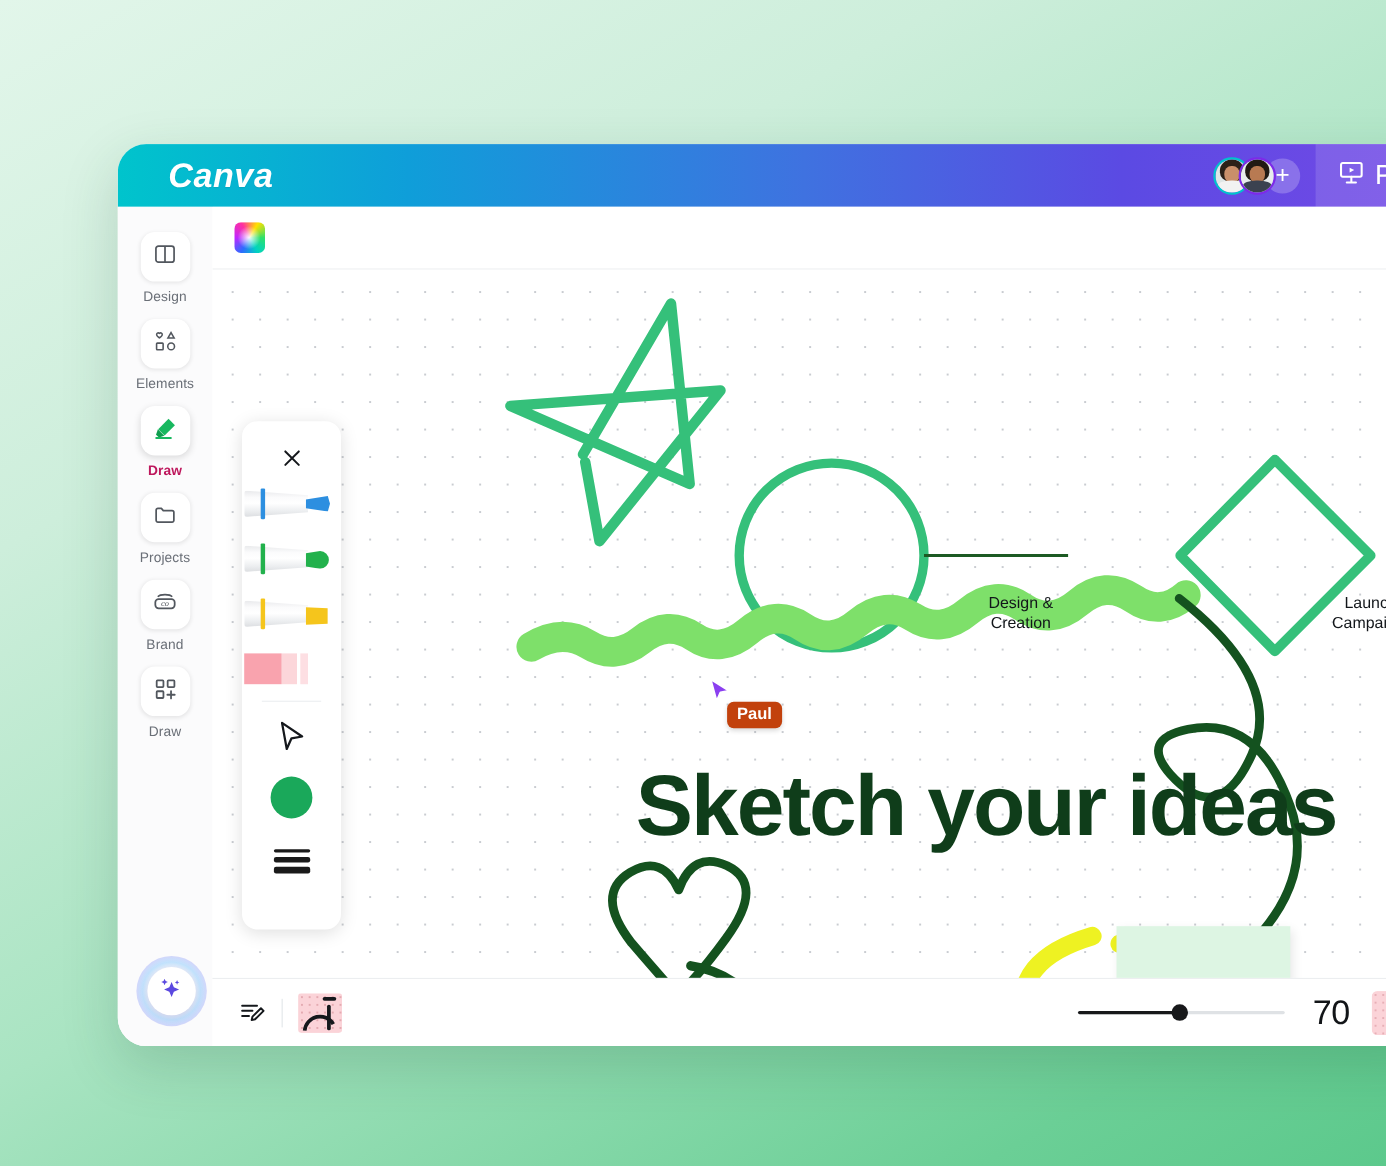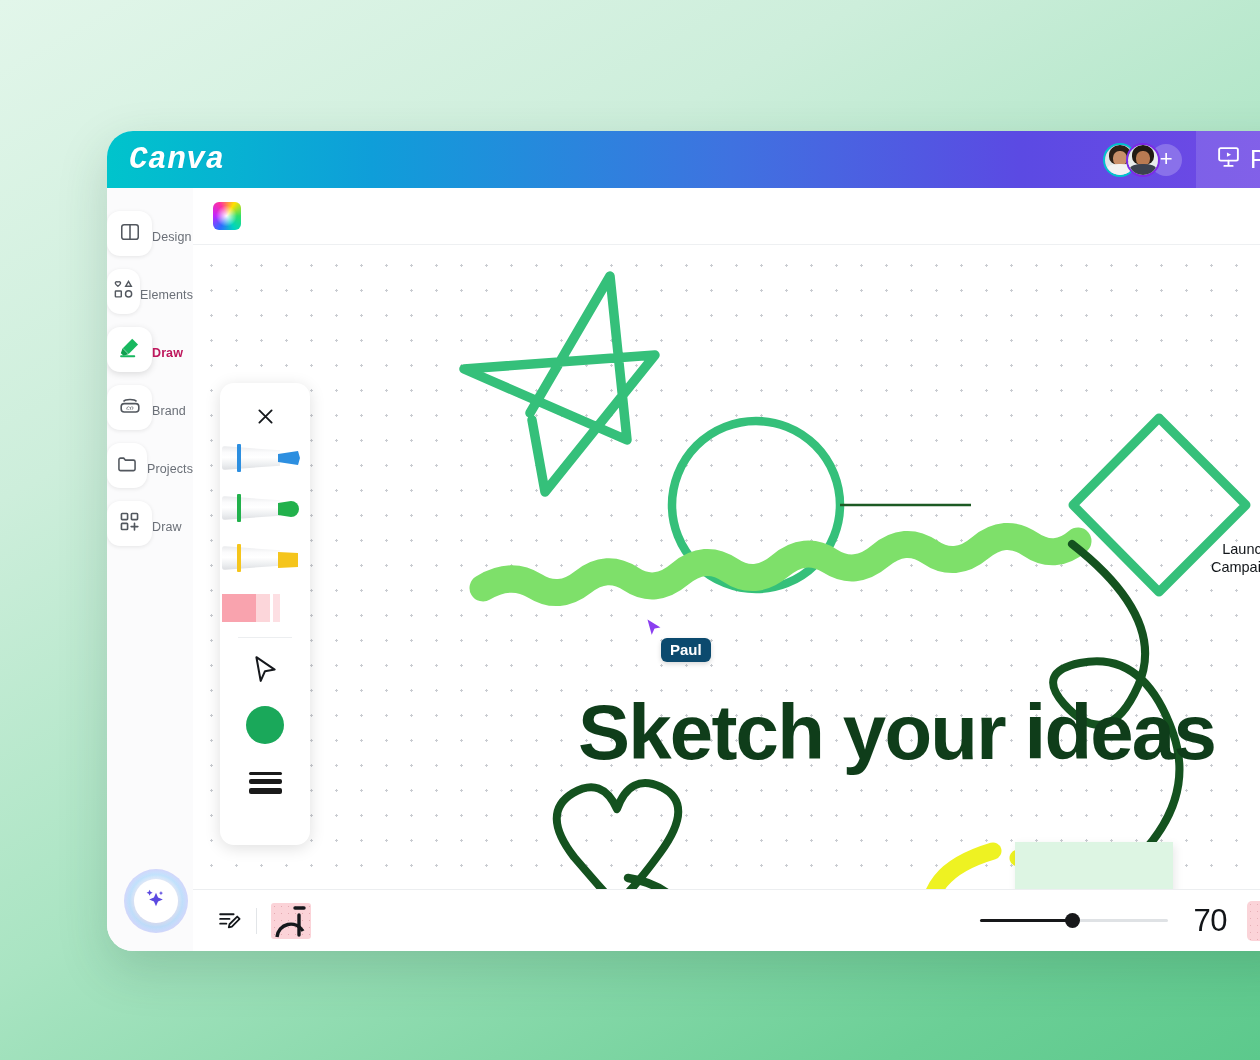--- a/index.html
+++ b/index.html
@@ -20,21 +20,21 @@
     overflow:hidden;
   }
 
   
   #header{
     position:absolute; left:0; top:0; width:100%; height:57px;
     background:linear-gradient(90deg,#00c4cc 0%,#0f9ed9 22%,#3f72e0 52%,#5b4ae3 76%,#7449e6 100%);
     display:flex; align-items:center;
   }
   #canva-logo{
-    margin-left:22px; color:#fff; font-family:Liberation Mono, monospace;
+    margin-left:46px; color:#fff; font-family:Liberation Sans, sans-serif;
     font-size:31px; font-style:italic; font-weight:700; letter-spacing:.5px;
     text-shadow:0 1px 1px rgba(0,0,0,.08);
   }
   #header-right{ margin-left:auto; display:flex; align-items:center; height:100%; }
   .avatar-stack{ display:flex; align-items:center; }
   .avatar{
     width:34px; height:34px; border-radius:50%; position:relative;
     border:2.5px solid #fff; overflow:hidden; flex:none;
   }
   .avatar.ring-cyan{ border-color:#00c4cc; }
@@ -54,21 +54,21 @@
     padding:0 18px 0 20px; margin-left:14px;
     background:rgba(255,255,255,.13); color:#fff;
     font-size:25px; font-weight:500; white-space:nowrap;
   }
 
   
   #left-rail{
     position:absolute; left:0; top:57px; width:86px; bottom:0;
     background:#fbfbfc; padding-top:14px; z-index:6;
   }
-  .rail-item{ width:100%; padding:9px 0 4px; display:flex; flex-direction:row; align-items:center; }
+  .rail-item{ width:100%; padding:9px 0 4px; display:flex; flex-direction:column; align-items:center; }
   .rail-box{
     width:45px; height:45px; border-radius:13px; background:#fff;
     box-shadow:0 1px 4px rgba(0,0,0,.09);
     display:flex; align-items:center; justify-content:center;
   }
   .rail-item.active .rail-box{ box-shadow:0 2px 7px rgba(0,0,0,.13); }
   .rail-label{ margin-top:7px; font-size:12.5px; color:#6a6f77; letter-spacing:.1px; }
   .rail-item.active .rail-label{ color:#be185d; font-weight:600; }
 
   
@@ -142,21 +142,21 @@
     position:absolute; left:822px; top:654px; width:158px; height:140px;
     background:#ddf5e3; box-shadow:2px 3px 9px rgba(0,0,0,.09);
   }
 
   
   .cursor-label{
     position:absolute; border-radius:6px; color:#fff;
     font-size:15px; font-weight:600; padding:3px 9px 4px; white-space:nowrap;
     box-shadow:0 2px 5px rgba(0,0,0,.16);
   }
-  #cursor-paul-label{ left:468px; top:450px; background:#0c4a6e; }
+  #cursor-paul-label{ left:468px; top:450px; background:#c2410c; }
   .cursor-arrow{ position:absolute; }
   #cursor-paul-arrow{ left:451px; top:428px; }
 
   
   #bottom-bar{
     position:absolute; left:86px; right:0; bottom:0; height:62px;
     background:#fff; border-top:1px solid #eceef0;
     display:flex; align-items:center; z-index:5;
   }
   #notes-btn{ margin-left:24px; display:flex; align-items:center; }
@@ -269,39 +269,39 @@
             <rect x="3" y="19.4" width="14.5" height="1.9" rx=".9" fill="#18b85f"></rect>
           </svg>
         </span>
       </div>
       <div class="rail-label">Draw</div>
     </div>
 
     <div class="rail-item">
       <div class="rail-box">
         <span>
+          <svg width="22" height="22" viewBox="0 0 24 24" fill="none" stroke="#52575e" stroke-width="1.7" stroke-linejoin="round">
+            <path d="M3.2 7.4a1.8 1.8 0 011.8-1.8h3.4l1.9 2.2h8.7a1.8 1.8 0 011.8 1.8v7.8a1.8 1.8 0 01-1.8 1.8H5a1.8 1.8 0 01-1.8-1.8z"></path>
+          </svg>
+        </span>
+      </div>
+      <div class="rail-label">Projects</div>
+    </div>
+
+    <div class="rail-item">
+      <div class="rail-box">
+        <span>
           <svg width="24" height="24" viewBox="0 0 24 24" fill="none" stroke="#52575e" stroke-width="1.6">
             <path d="M5.5 7.5c2-2.6 11-2.6 13 0"></path>
             <rect x="3.2" y="9.6" width="17.6" height="8.4" rx="3"></rect>
             <text x="12" y="16.1" font-size="6.4" fill="#52575e" stroke="none" text-anchor="middle" font-family="DejaVu Serif, serif" font-style="italic">co</text>
           </svg>
         </span>
       </div>
       <div class="rail-label">Brand</div>
-    </div>
-
-    <div class="rail-item">
-      <div class="rail-box">
-        <span>
-          <svg width="22" height="22" viewBox="0 0 24 24" fill="none" stroke="#52575e" stroke-width="1.7" stroke-linejoin="round">
-            <path d="M3.2 7.4a1.8 1.8 0 011.8-1.8h3.4l1.9 2.2h8.7a1.8 1.8 0 011.8 1.8v7.8a1.8 1.8 0 01-1.8 1.8H5a1.8 1.8 0 01-1.8-1.8z"></path>
-          </svg>
-        </span>
-      </div>
-      <div class="rail-label">Projects</div>
     </div>
 
     <div class="rail-item">
       <div class="rail-box">
         <span>
           <svg width="23" height="23" viewBox="0 0 24 24" fill="none" stroke="#52575e" stroke-width="1.7">
             <rect x="3.6" y="3.6" width="6.4" height="6.4" rx=".8"></rect>
             <rect x="14" y="3.6" width="6.4" height="6.4" rx=".8"></rect>
             <rect x="3.6" y="14" width="6.4" height="6.4" rx=".8"></rect>
             <path d="M17.2 13.8v7M13.7 17.3h7" stroke-linecap="round"></path>
@@ -339,20 +339,22 @@
       <path d="M495 690 l17 15 l13-22" fill="none" stroke="#14521f" stroke-width="8.5" stroke-linecap="round" stroke-linejoin="round"></path>
 
       <path d="M800 606 q-74 22 -61 76 q13 54 88 57 q75 3 96-46 q21-49 -40-74 q-31-13 -58-6" fill="none" stroke="#eef222" stroke-width="17" stroke-linecap="round"></path>
 
       <path d="M879 299 q96 75 66 142 q-30 67 -74 18 q-28-32 16-41 q64-13 93 70 q31 88 -87 167" fill="none" stroke="#14521f" stroke-width="8" stroke-linecap="round"></path>
 
       <path d="M995 715 l-59 -14 l27 49" fill="none" stroke="#14521f" stroke-width="8" stroke-linecap="round" stroke-linejoin="round"></path>
       <path d="M946 706 l55 25" fill="none" stroke="#14521f" stroke-width="8" stroke-linecap="round"></path>
     </svg>
 
+    <div class="node-label" id="label-design">Design &amp;
+Creation</div>
     <div class="node-label" id="label-launch">Launch
 Campaign!</div>
 
     <div id="headline">Sketch your ideas</div>
 
     <div id="sticky"></div>
 
     <div class="cursor-arrow" id="cursor-paul-arrow">
       <svg width="22" height="24" viewBox="0 0 22 24">
         <path d="M2 1.5 L19 12 L11 13.5 L7.5 21.5 Z" fill="#8b3ff0" stroke="#fff" stroke-width="1.8" stroke-linejoin="round"></path>

